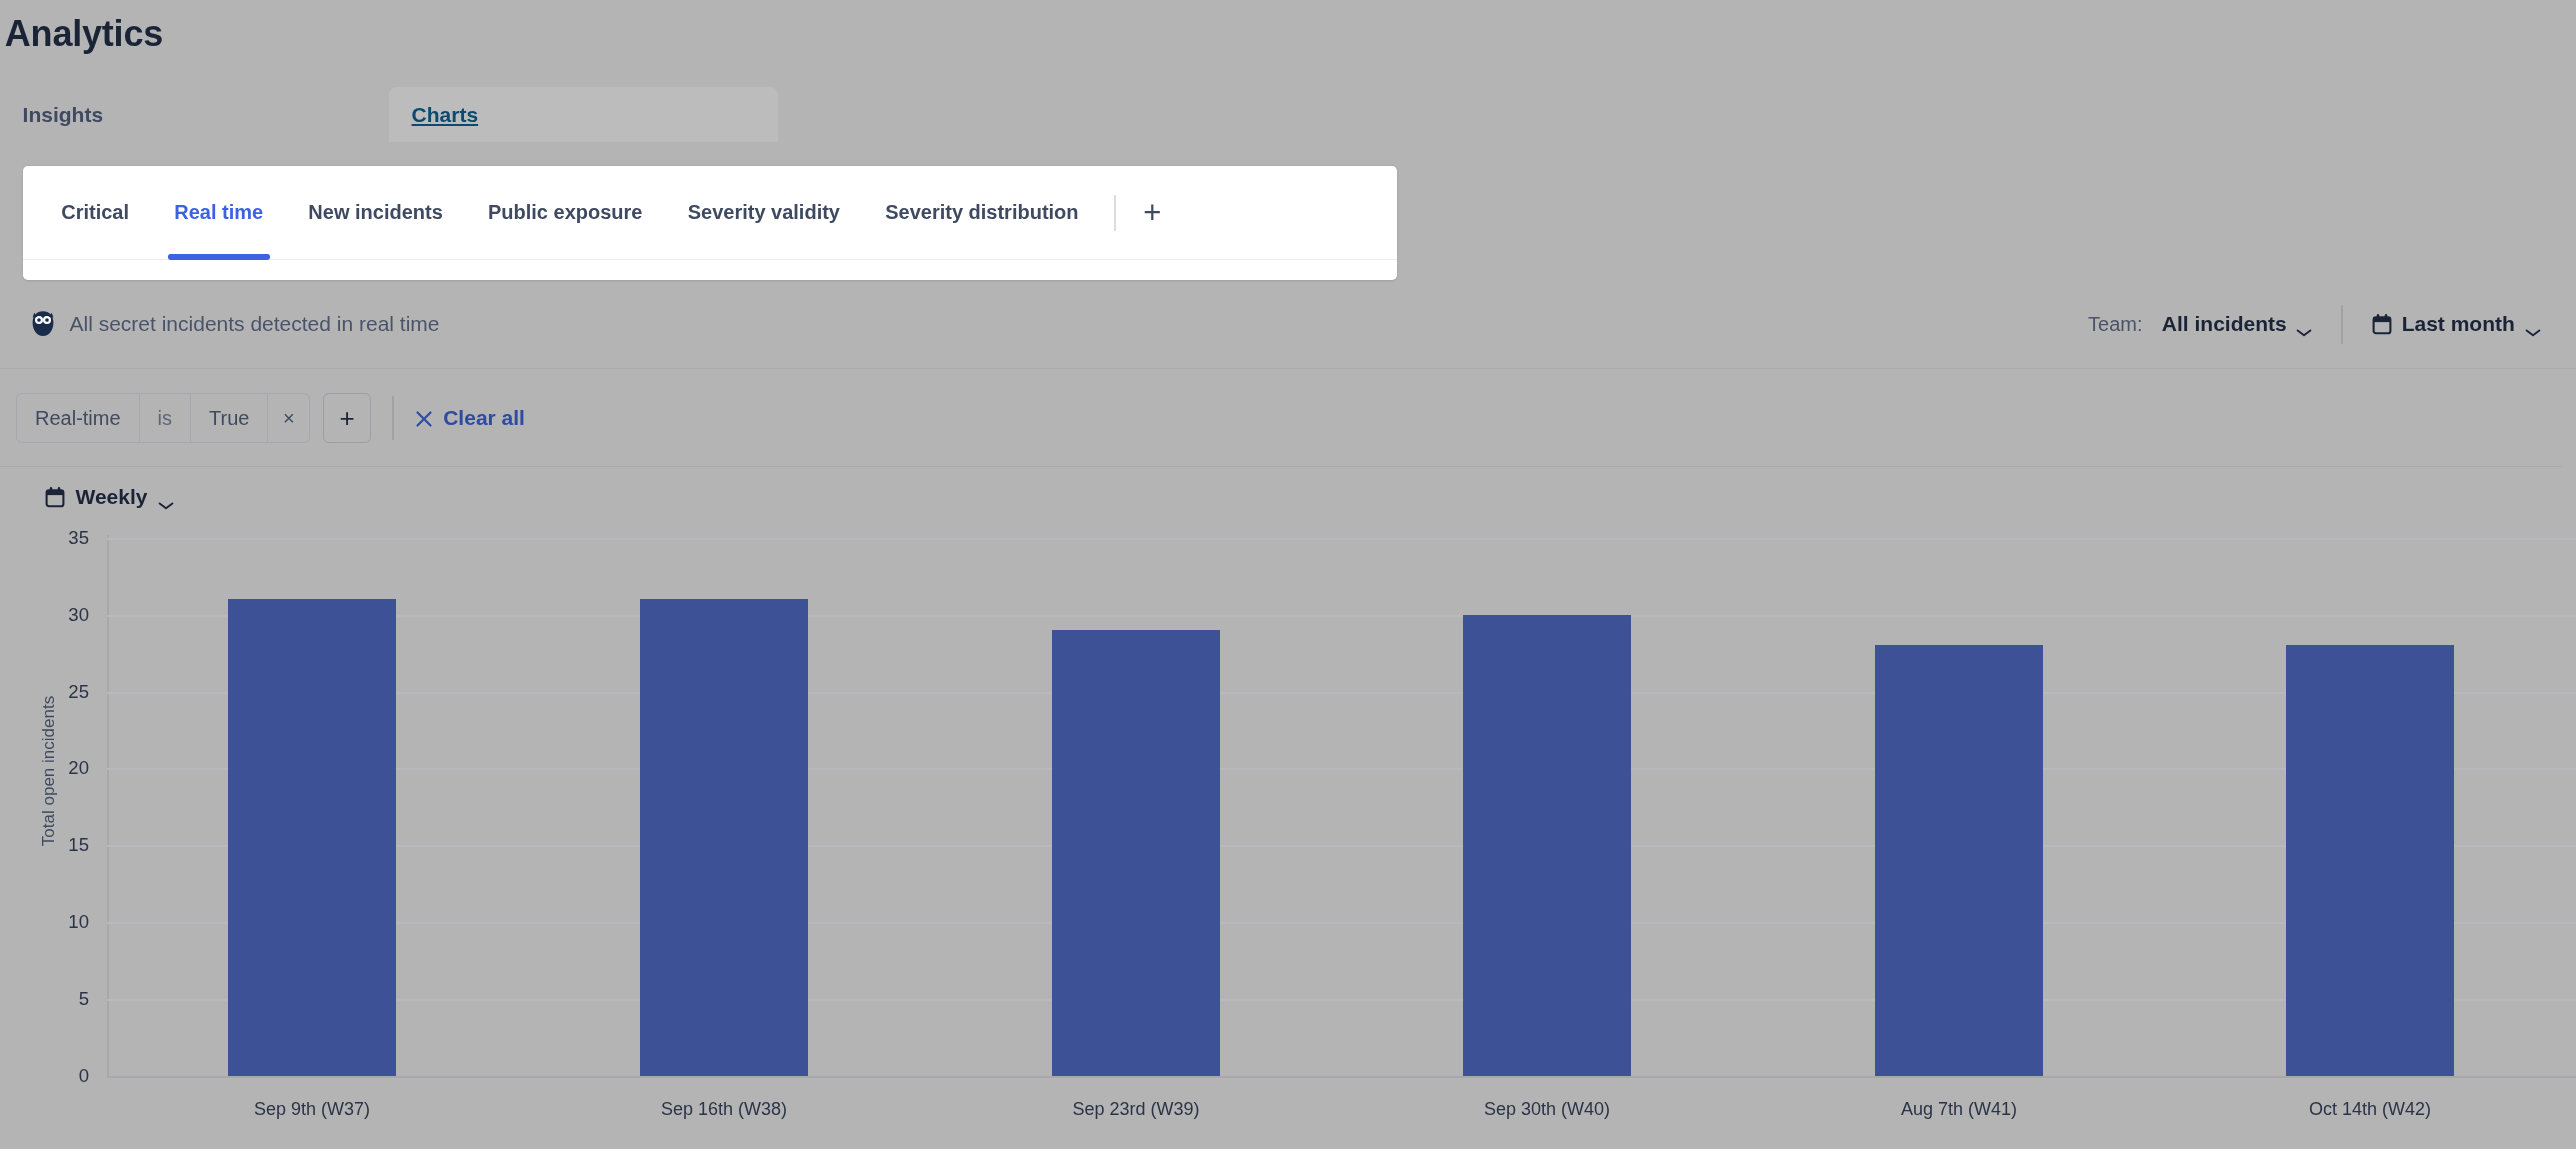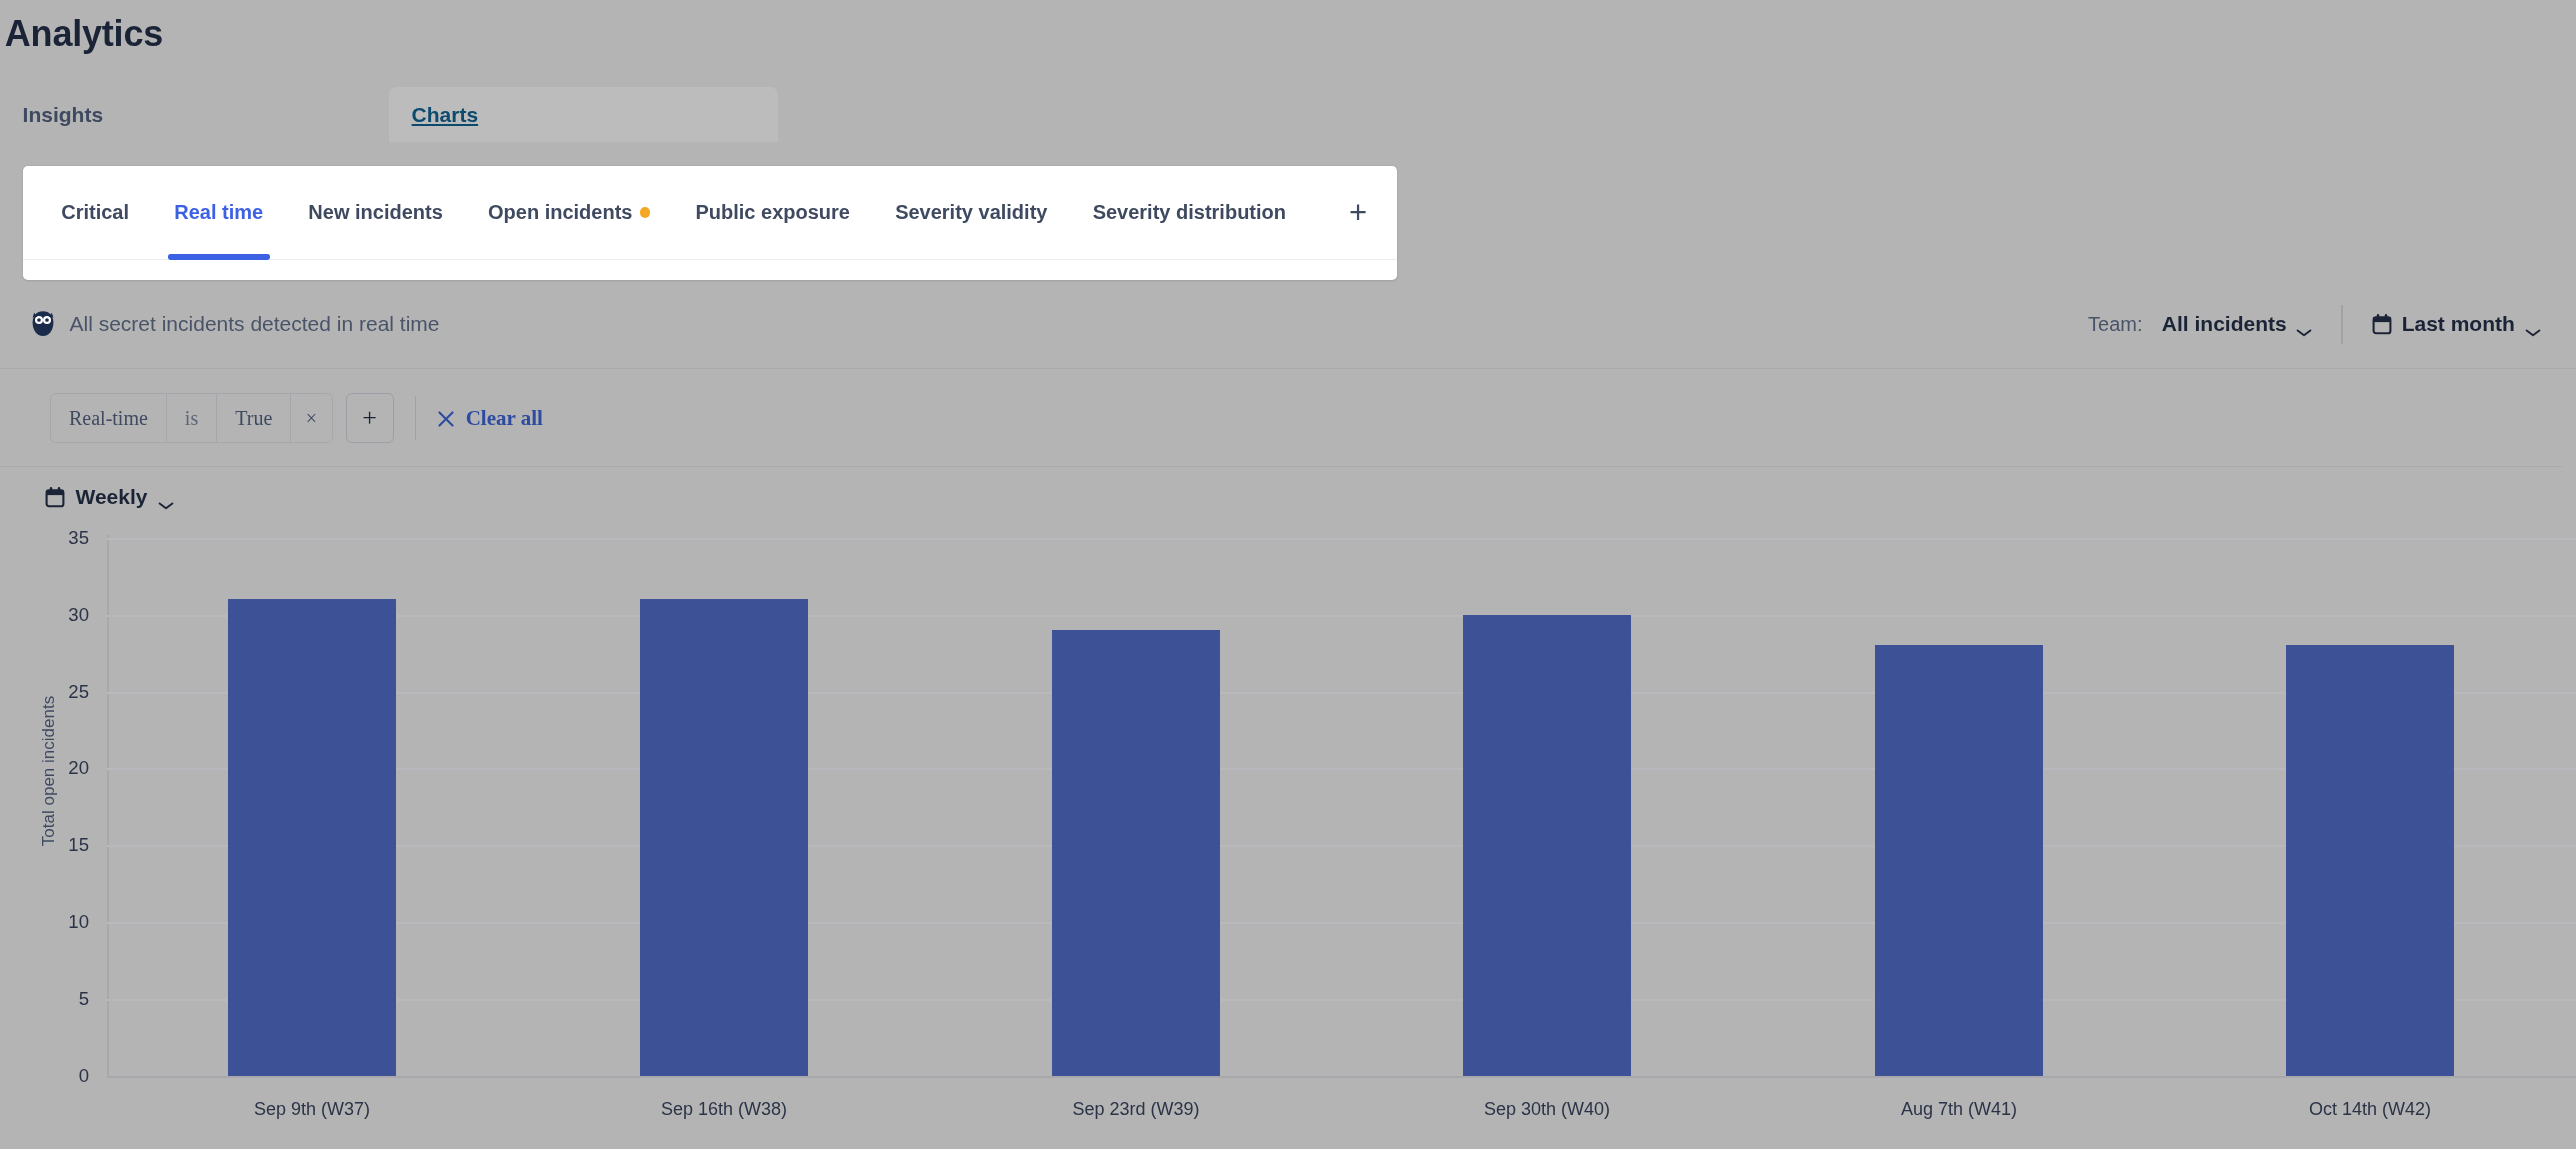--- a/index.html
+++ b/index.html
@@ -166,23 +166,22 @@
   .cal-icon { width: 20px; height: 21px; display: block; }
   .chev { width: 16px; height: 9.7px; display: block; }
 
   
   .filter-row {
     position: absolute;
     left: 0; right: 14px; top: 370px;
     height: 97px;
     display: flex;
     align-items: center;
-    padding-left: 50px;
+    padding-left: 16px;
     border-bottom: 1.6px solid #aaaaaa;
-    font-family: Liberation Serif, serif;
   }
   .filter-chip {
     display: flex;
     align-items: stretch;
     height: 50px;
     border: 1.6px solid #a6a6ad;
     border-radius: 5.7px;
     overflow: hidden;
   }
   .chip-seg {
@@ -448,24 +447,20 @@
       <div class="chart-tab">
         <span>Critical</span>
       </div>
       <div class="chart-tab active">
         <span>Real time</span>
       </div>
       <div class="chart-tab">
         <span>New incidents</span>
       </div>
       <div class="chart-tab">
-        <span>Open incidents</span>
-        <span class="tab-dot"></span>
-      </div>
-      <div class="chart-tab">
         <span>Public exposure</span>
       </div>
       <div class="chart-tab">
         <span>Severity validity</span>
       </div>
       <div class="chart-tab">
         <span>Severity distribution</span>
       </div>
       <span class="tab-divider"></span>
       <div class="tab-add">+</div>

